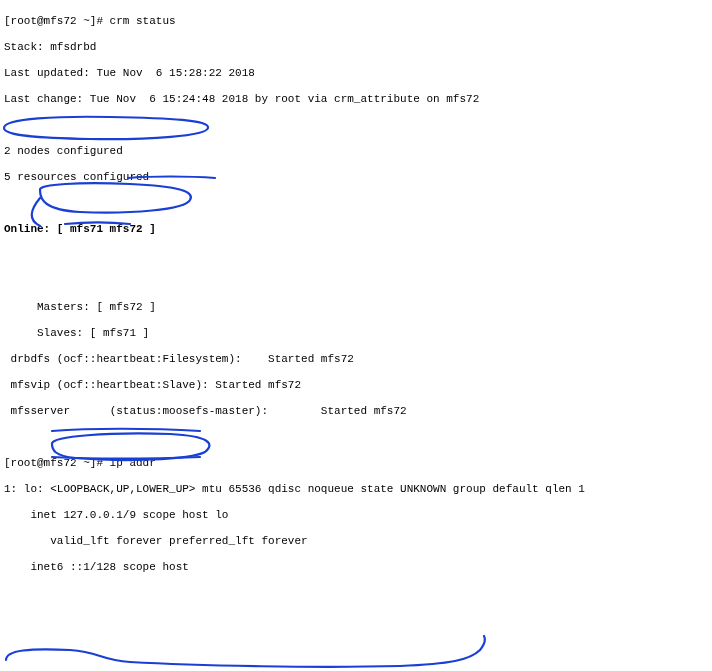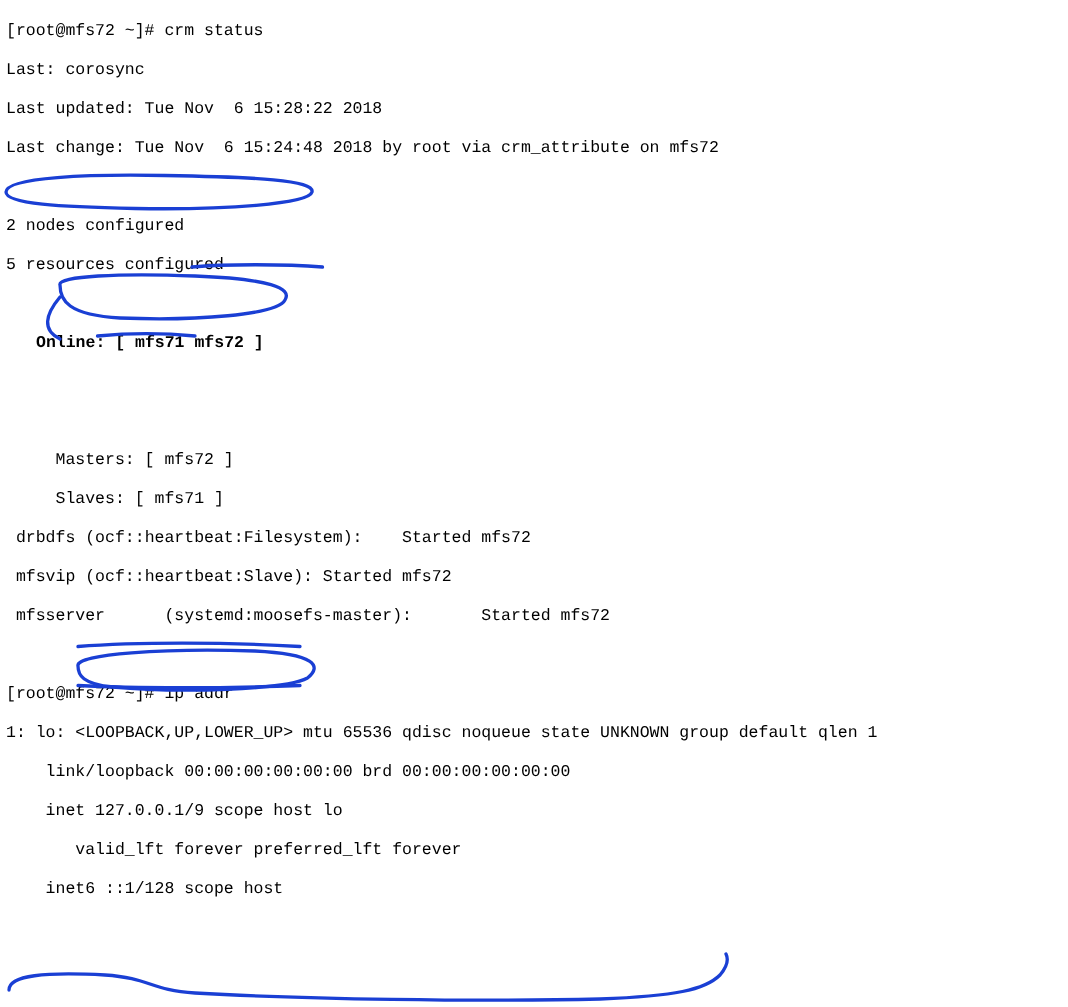--- a/index.html
+++ b/index.html
@@ -12,58 +12,57 @@
     font-size: 11px;
     line-height: 13px;
     color: #000000;
     overflow: hidden;
   }
   .terminal {
     padding: 2px 4px;
     white-space: pre;
   }
   .line { display: block; font-family: Liberation Mono, monospace; }
-  .bold { font-weight: bold; margin-left: 20px; }
+  .bold { font-weight: bold; }
   .ann {
     position: absolute;
     pointer-events: none;
   }
   .ann svg { overflow: visible; }
   .stroke {
     fill: none;
     stroke: #1a3fd4;
     stroke-width: 2.2;
     stroke-linecap: round;
     stroke-linejoin: round;
   }
 </style>
 </head>
 <body>
 
 <div class="terminal">
 <span class="line">[root@mfs72 ~]# crm status</span>
-<span class="line">Last: corosync</span>
+<span class="line">Stack: mfsdrbd</span>
 <span class="line">Last updated: Tue Nov  6 15:28:22 2018</span>
 <span class="line">Last change: Tue Nov  6 15:24:48 2018 by root via crm_attribute on mfs72</span>
 <span class="line"> </span>
 <span class="line">2 nodes configured</span>
 <span class="line">5 resources configured</span>
 <span class="line"> </span>
 <span class="line bold">Online: [ mfs71 mfs72 ]</span>
 <span class="line"> </span>
 <span class="line"> </span>
 <span class="line">     Masters: [ mfs72 ]</span>
 <span class="line">     Slaves: [ mfs71 ]</span>
 <span class="line"> drbdfs	(ocf::heartbeat:Filesystem):	Started mfs72</span>
 <span class="line"> mfsvip	(ocf::heartbeat:Slave):	Started mfs72</span>
-<span class="line"> mfsserver	(systemd:moosefs-master):	Started mfs72</span>
+<span class="line"> mfsserver	(status:moosefs-master):	Started mfs72</span>
 <span class="line"> </span>
 <span class="line">[root@mfs72 ~]# ip addr</span>
 <span class="line">1: lo: &lt;LOOPBACK,UP,LOWER_UP&gt; mtu 65536 qdisc noqueue state UNKNOWN group default qlen 1</span>
-<span class="line">    link/loopback 00:00:00:00:00:00 brd 00:00:00:00:00:00</span>
 <span class="line">    inet 127.0.0.1/9 scope host lo</span>
 <span class="line">       valid_lft forever preferred_lft forever</span>
 <span class="line">    inet6 ::1/128 scope host</span>
 
 
 
 
 
 
 

